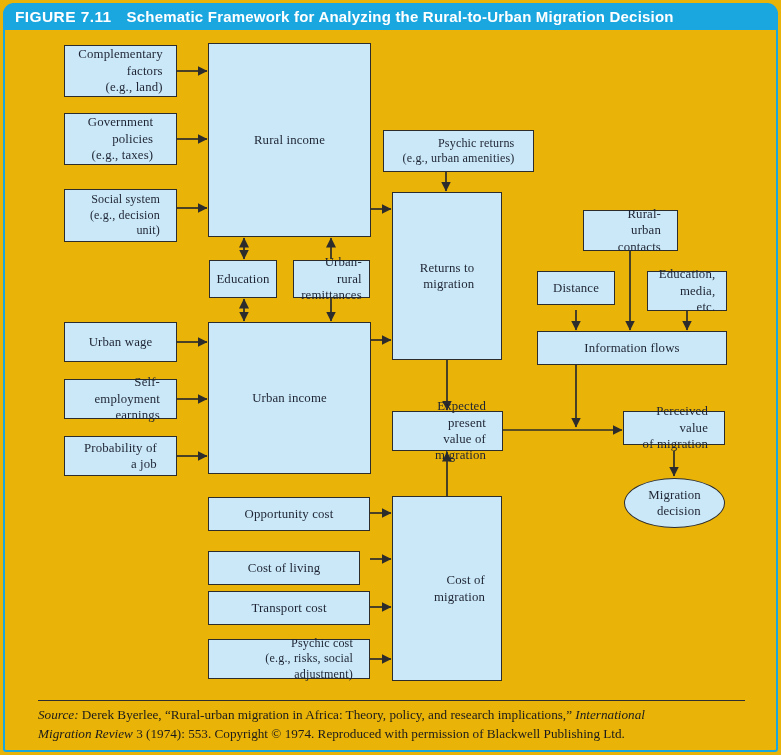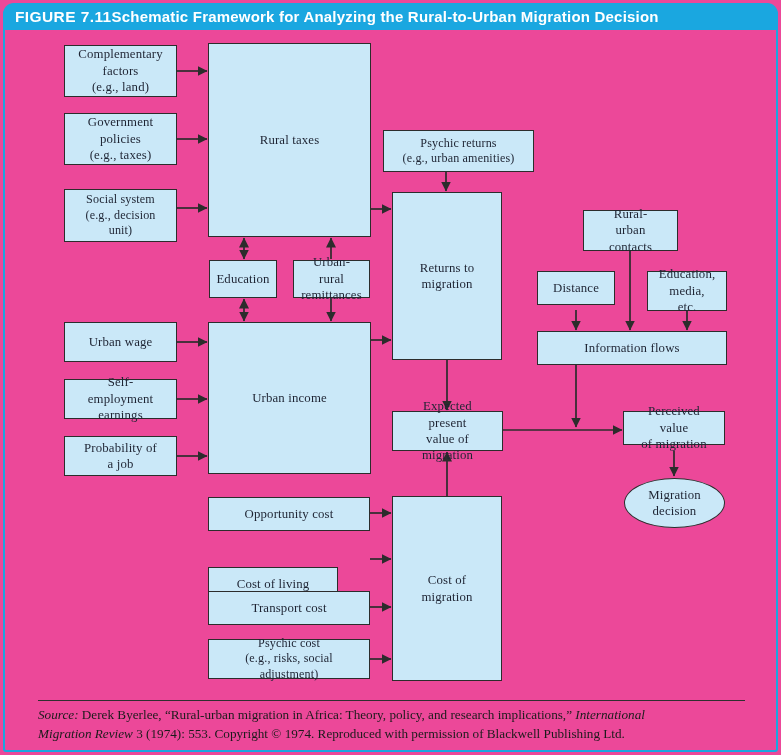--- a/index.html
+++ b/index.html
@@ -2,43 +2,43 @@
 <html style="--accent: #1aa7e0; --node-fill: #cae8f8; --line: #2c2c2c;"><head>
 <meta charset="utf-8">
 <style>
   :root{
     --accent:#1aa7e0;
     --node-fill:#cae8f8;
     --line:#2c2c2c;
   }
   html,body{margin:0;padding:0;background:#ffffff;}
   .canvas{
-    position:relative;width:781px;height:755px;background:#ec4899;
+    position:relative;width:781px;height:755px;background:#eab308;
     font-family:"Liberation Serif", serif;overflow:hidden;
   }
   .frame{
     position:absolute;left:3px;top:3px;width:775px;height:749px;
     box-sizing:border-box;border:2.5px solid var(--accent);
     border-radius:13px 13px 3px 3px;pointer-events:none;z-index:5;
   }
   .title-bar{
     position:absolute;left:3px;top:3px;width:775px;height:27px;
     box-sizing:border-box;background:var(--accent);
     border-radius:11px 11px 0 0;display:flex;align-items:center;
     padding-left:12px;color:#ffffff;z-index:6;
     font-family:"Liberation Sans", sans-serif;font-weight:bold;
   }
   .fig-label{font-size:15.5px;letter-spacing:.4px;}
-  .fig-title{font-size:15px;letter-spacing:.2px;}
+  .fig-title{font-size:15px;margin-left:15px;letter-spacing:.2px;}
   svg.arrows{position:absolute;left:0;top:0;z-index:1;}
   svg.arrows line{stroke:var(--line);stroke-width:1.7;}
   .node{
     position:absolute;box-sizing:border-box;background:var(--node-fill);
     border:1.5px solid var(--line);display:flex;align-items:center;
-    justify-content:center;text-align:center;white-space:pre-line;
+    justify-content:center;text-align:right;white-space:pre-line;
     font-size:12.8px;line-height:1.28;color:#1e2433;letter-spacing:.15px;
     z-index:2;padding:16px;
   }
   .node.sm{font-size:12.1px;}
   .node.ellipse{border-radius:50%;}
   .src-rule{position:absolute;left:38px;top:700px;width:707px;height:0;
     border-top:1.3px solid #2f2f2f;z-index:2;}
   .source{position:absolute;left:38px;top:706px;width:710px;
     font-size:13.2px;line-height:1.42;color:#1b1b1b;z-index:2;}
   .source .it{font-style:italic;}
@@ -89,21 +89,21 @@
     </svg>
 
   <div class="node" style="left:64px;top:45px;width:113px;height:52px;">Complementary
 factors
 (e.g., land)</div>
   <div class="node" style="left:64px;top:113px;width:113px;height:52px;">Government
 policies
 (e.g., taxes)</div>
   <div class="node sm" style="left:64px;top:182px;width:113px;height:53px;margin-top:7px;">Social system
 (e.g., decision unit)</div>
-  <div class="node" style="left:208px;top:43px;width:163px;height:194px;">Rural taxes</div>
+  <div class="node" style="left:208px;top:43px;width:163px;height:194px;">Rural income</div>
   <div class="node" style="left:209px;top:260px;width:68px;height:38px;">Education</div>
   <div class="node" style="left:293px;top:260px;width:77px;height:38px;">Urban-rural
 remittances</div>
   <div class="node" style="left:64px;top:322px;width:113px;height:40px;">Urban wage</div>
   <div class="node" style="left:64px;top:379px;width:113px;height:40px;">Self-employment
 earnings</div>
   <div class="node" style="left:64px;top:436px;width:113px;height:40px;">Probability of
 a job</div>
   <div class="node" style="left:208px;top:322px;width:163px;height:152px;">Urban income</div>
   <div class="node sm" style="left:383px;top:130px;width:151px;height:42px;">Psychic returns
@@ -116,21 +116,21 @@
   <div class="node" style="left:647px;top:271px;width:80px;height:40px;">Education,
 media, etc.</div>
   <div class="node" style="left:537px;top:331px;width:190px;height:30px;">Information flows</div>
   <div class="node" style="left:392px;top:411px;width:111px;height:40px;">Expected present
 value of migration</div>
   <div class="node" style="left:623px;top:411px;width:102px;height:28px;">Perceived value
 of migration</div>
   <div class="node ellipse" style="left:624px;top:478px;width:101px;height:50px;">Migration
 decision</div>
   <div class="node" style="left:208px;top:497px;width:162px;height:32px;">Opportunity cost</div>
-  <div class="node" style="left:208px;top:567px;width:130px;height:32px;">Cost of living</div>
+  <div class="node" style="left:208px;top:551px;width:152px;height:32px;">Cost of living</div>
   <div class="node" style="left:208px;top:591px;width:162px;height:32px;">Transport cost</div>
   <div class="node sm" style="left:208px;top:639px;width:162px;height:40px;">Psychic cost
 (e.g., risks, social adjustment)</div>
   <div class="node" style="left:392px;top:496px;width:110px;height:185px;">Cost of migration</div>
 
   <div class="src-rule"></div>
   <div class="source">
     <span class="it">Source:</span><span> Derek Byerlee, “Rural-urban migration in Africa: Theory, policy, and research implications,” </span><span class="it">International</span><br>
     <span class="it">Migration Review</span><span> 3 (1974): 553. Copyright © 1974. Reproduced with permission of Blackwell Publishing Ltd.</span>
   </div>

